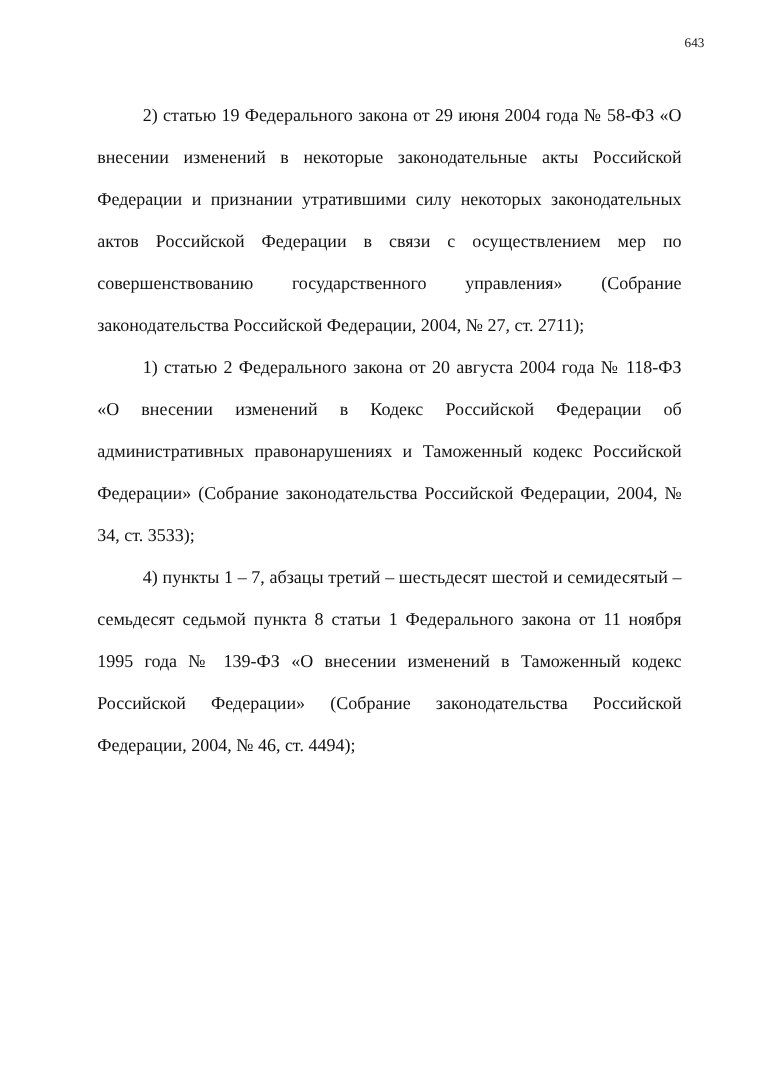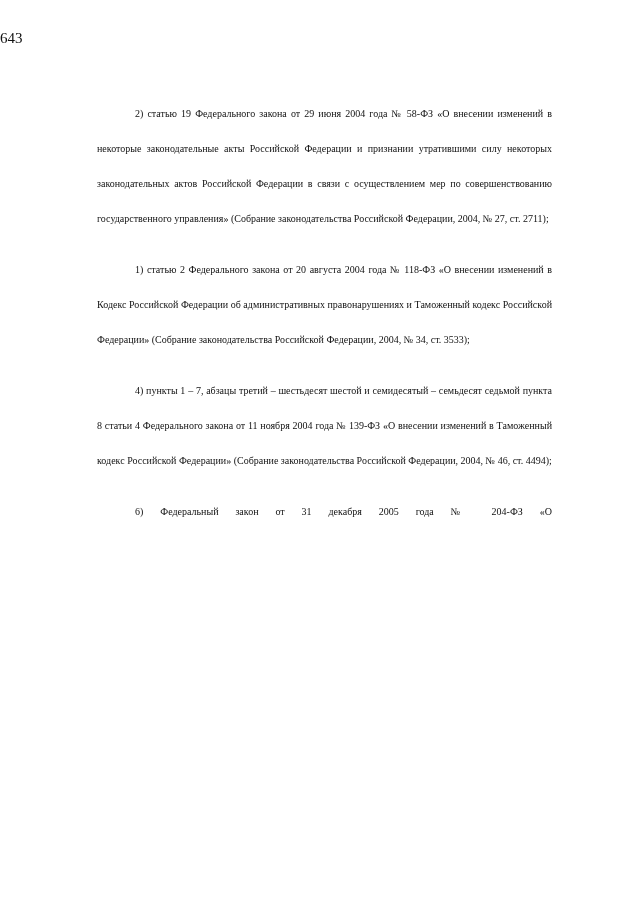--- a/index.html
+++ b/index.html
@@ -1,26 +1,25 @@
 <!DOCTYPE html>
 <html><head>
 <meta charset="utf-8">
 <style>
   html, body { margin: 0; padding: 0; background: #ffffff; }
   body { width: 640px; height: 905px; position: relative; overflow: hidden;
          font-family: "Liberation Serif", "DejaVu Serif", serif; color: #111; }
-  .page-number { position: absolute; top: 30px; left: 0; width: 587px; text-align: left;
-                 font-size: 15px; }
+  .page-number { position: absolute; top: 30px; left: 0; width: 587px; text-align: right;
+                 font-size: 11px; }
   .content { position: absolute; top: 80px; left: 81px; width: 487px; }
-  .para { margin: 16px; font-size: 10px; line-height: 35px; text-align: justify;
+  .para { margin: 0; font-size: 15px; line-height: 35px; text-align: justify;
           text-indent: 38px; }
 </style>
 </head>
 <body>
 
 <div class="page-number">643</div>
 
 <div class="content">
   <p class="para">2) статью 19 Федерального закона от 29 июня 2004 года № 58-ФЗ «О внесении изменений в некоторые законодательные акты Российской Федерации и признании утратившими силу некоторых законодательных актов Российской Федерации в связи с осуществлением мер по совершенствованию государственного управления» (Собрание законодательства Российской Федерации, 2004, № 27, ст. 2711);</p>
   <p class="para">1) статью 2 Федерального закона от 20 августа 2004 года № 118-ФЗ «О внесении изменений в Кодекс Российской Федерации об административных правонарушениях и Таможенный кодекс Российской Федерации» (Собрание законодательства Российской Федерации, 2004, № 34, ст. 3533);</p>
-  <p class="para">4) пункты 1 – 7, абзацы третий – шестьдесят шестой и семидесятый – семьдесят седьмой пункта 8 статьи 4 Федерального закона от 11 ноября 2004 года № 139-ФЗ «О внесении изменений в Таможенный кодекс Российской Федерации» (Собрание законодательства Российской Федерации, 2004, № 46, ст. 4494);</p>
-  <p class="para" style="text-align-last: justify;">6) Федеральный закон от 31 декабря 2005 года № 204-ФЗ «О</p>
+  <p class="para">4) пункты 1 – 7, абзацы третий – шестьдесят шестой и семидесятый – семьдесят седьмой пункта 8 статьи 1 Федерального закона от 11 ноября 1995 года № 139-ФЗ «О внесении изменений в Таможенный кодекс Российской Федерации» (Собрание законодательства Российской Федерации, 2004, № 46, ст. 4494);</p>
 </div>
 
 </body></html>

